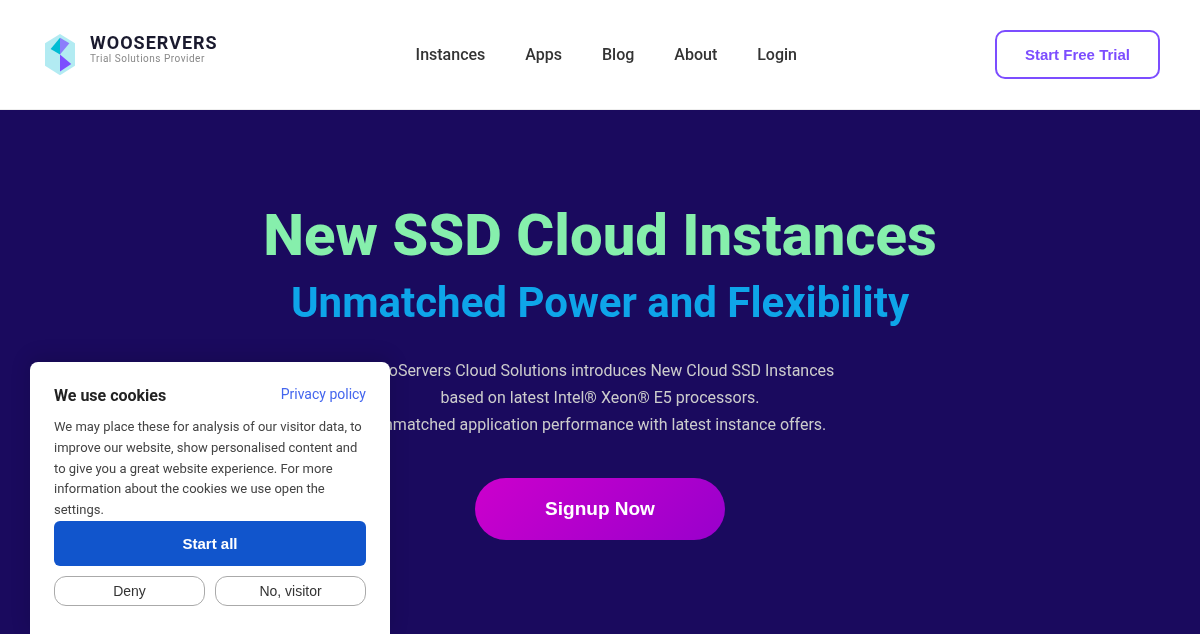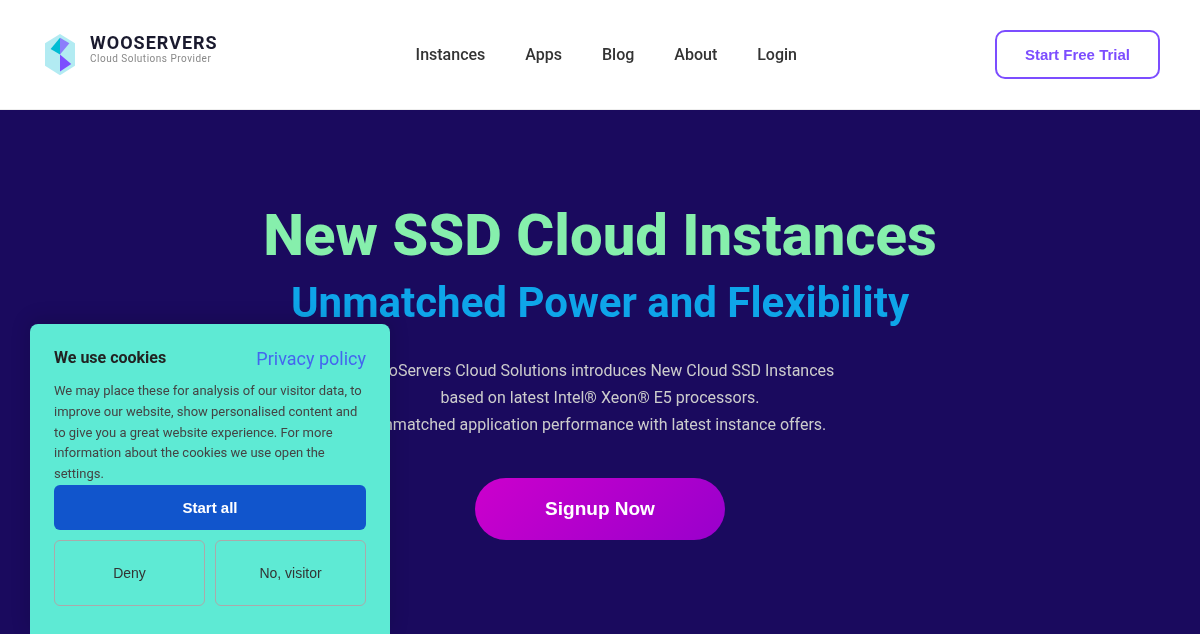--- a/index.html
+++ b/index.html
@@ -105,40 +105,40 @@
       font-weight: 600;
       cursor: pointer;
     }
 
     
     .cookie-banner {
       position: absolute;
       bottom: 0;
       left: 30px;
       width: 360px;
-      background: #5eead4;
+      background: #ffffff;
       border-radius: 8px 8px 0 0;
       padding: 24px 24px 28px;
       box-shadow: 0 -4px 20px rgba(0,0,0,0.15);
       z-index: 100;
     }
     .cookie-top {
       display: flex;
       justify-content: space-between;
       align-items: flex-start;
       margin-bottom: 12px;
     }
     .cookie-title {
       font-size: 16px;
       font-weight: 700;
       color: #222;
     }
     .privacy-link {
       color: #4466ee;
-      font-size: 18px;
+      font-size: 14px;
       text-decoration: none;
       cursor: pointer;
     }
     .cookie-body {
       font-size: 13px;
       color: #444;
       line-height: 1.6;
     }
     .accept-all-btn {
       width: 100%;
@@ -154,40 +154,40 @@
     }
     .cookie-actions {
       display: flex;
       gap: 10px;
     }
     .deny-btn, .adjust-btn {
       flex: 1;
       border: 1.5px solid #aaa;
       background: transparent;
       color: #333;
-      border-radius: 6px;
-      padding: 24px;
+      border-radius: 12px;
+      padding: 6px;
       font-size: 14px;
       cursor: pointer;
     }
   </style>
 </head>
 <body>
 
 <header class="header">
   <div class="logo-area">
     <svg class="logo-icon" viewBox="0 0 40 48" fill="none" xmlns="http://www.w3.org/2000/svg">
       <path d="M20 2 L36 12 L36 36 L20 46 L4 36 L4 12 Z" fill="#00bcd4" opacity="0.3"></path>
       <path d="M20 6 L20 24 L10 18 Z" fill="#00bcd4"></path>
       <path d="M20 24 L20 42 L32 34 Z" fill="#7c4dff"></path>
       <path d="M20 6 L30 12 L20 24 Z" fill="#7c4dff" opacity="0.7"></path>
     </svg>
     <div class="logo-text-area">
       <span class="logo-name">WOOSERVERS</span>
-      <span class="logo-tagline">Cloud Solutions Provider</span>
+      <span class="logo-tagline">Trial Solutions Provider</span>
     </div>
   </div>
 
   <nav>
     <a href="#">Instances</a>
     <a href="#">Apps</a>
     <a href="#">Blog</a>
     <a href="#">About</a>
     <a href="#">Login</a>
   </nav>

